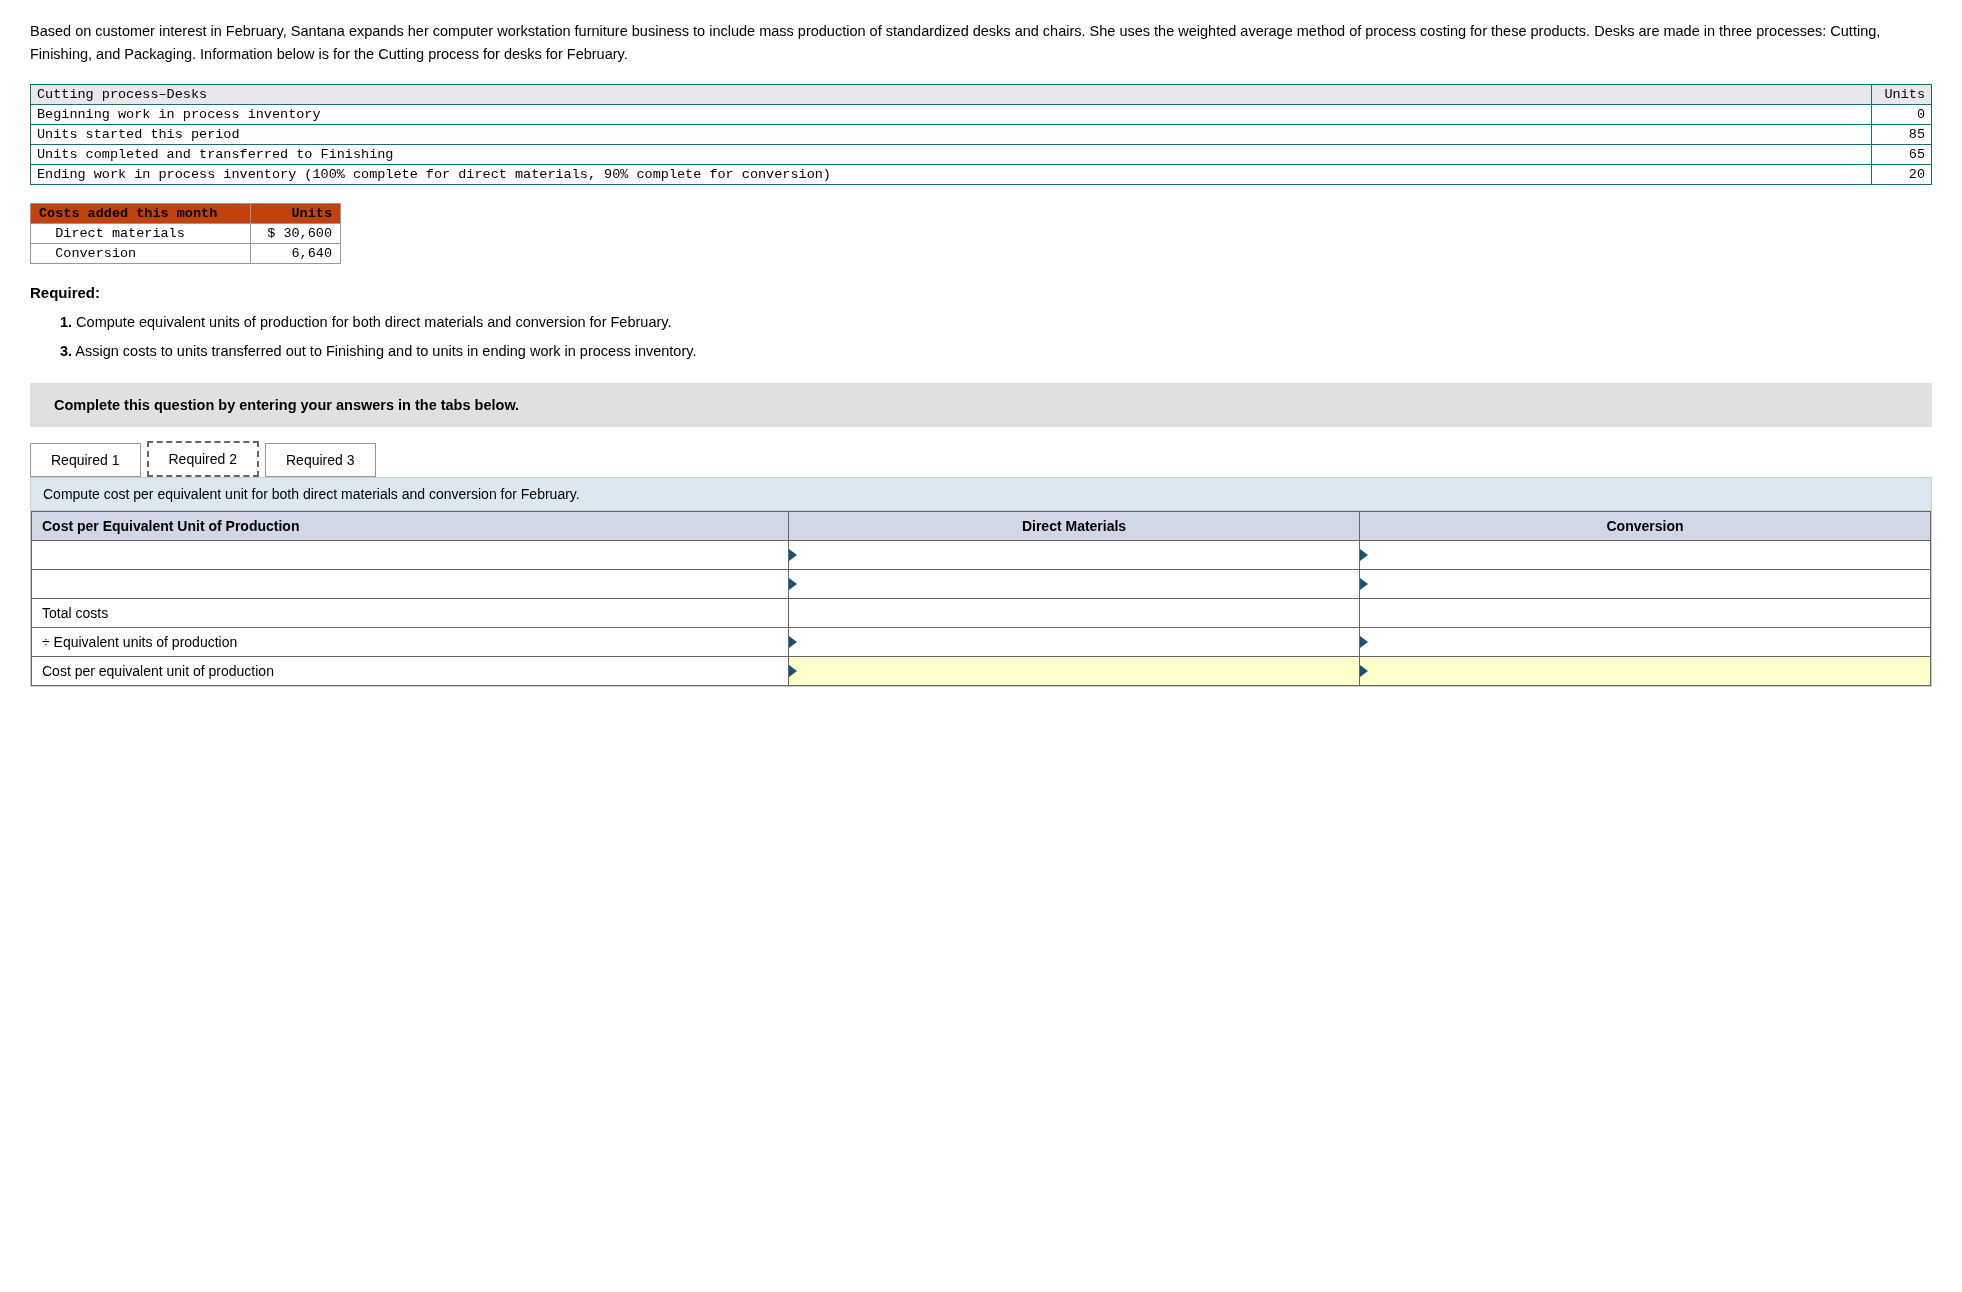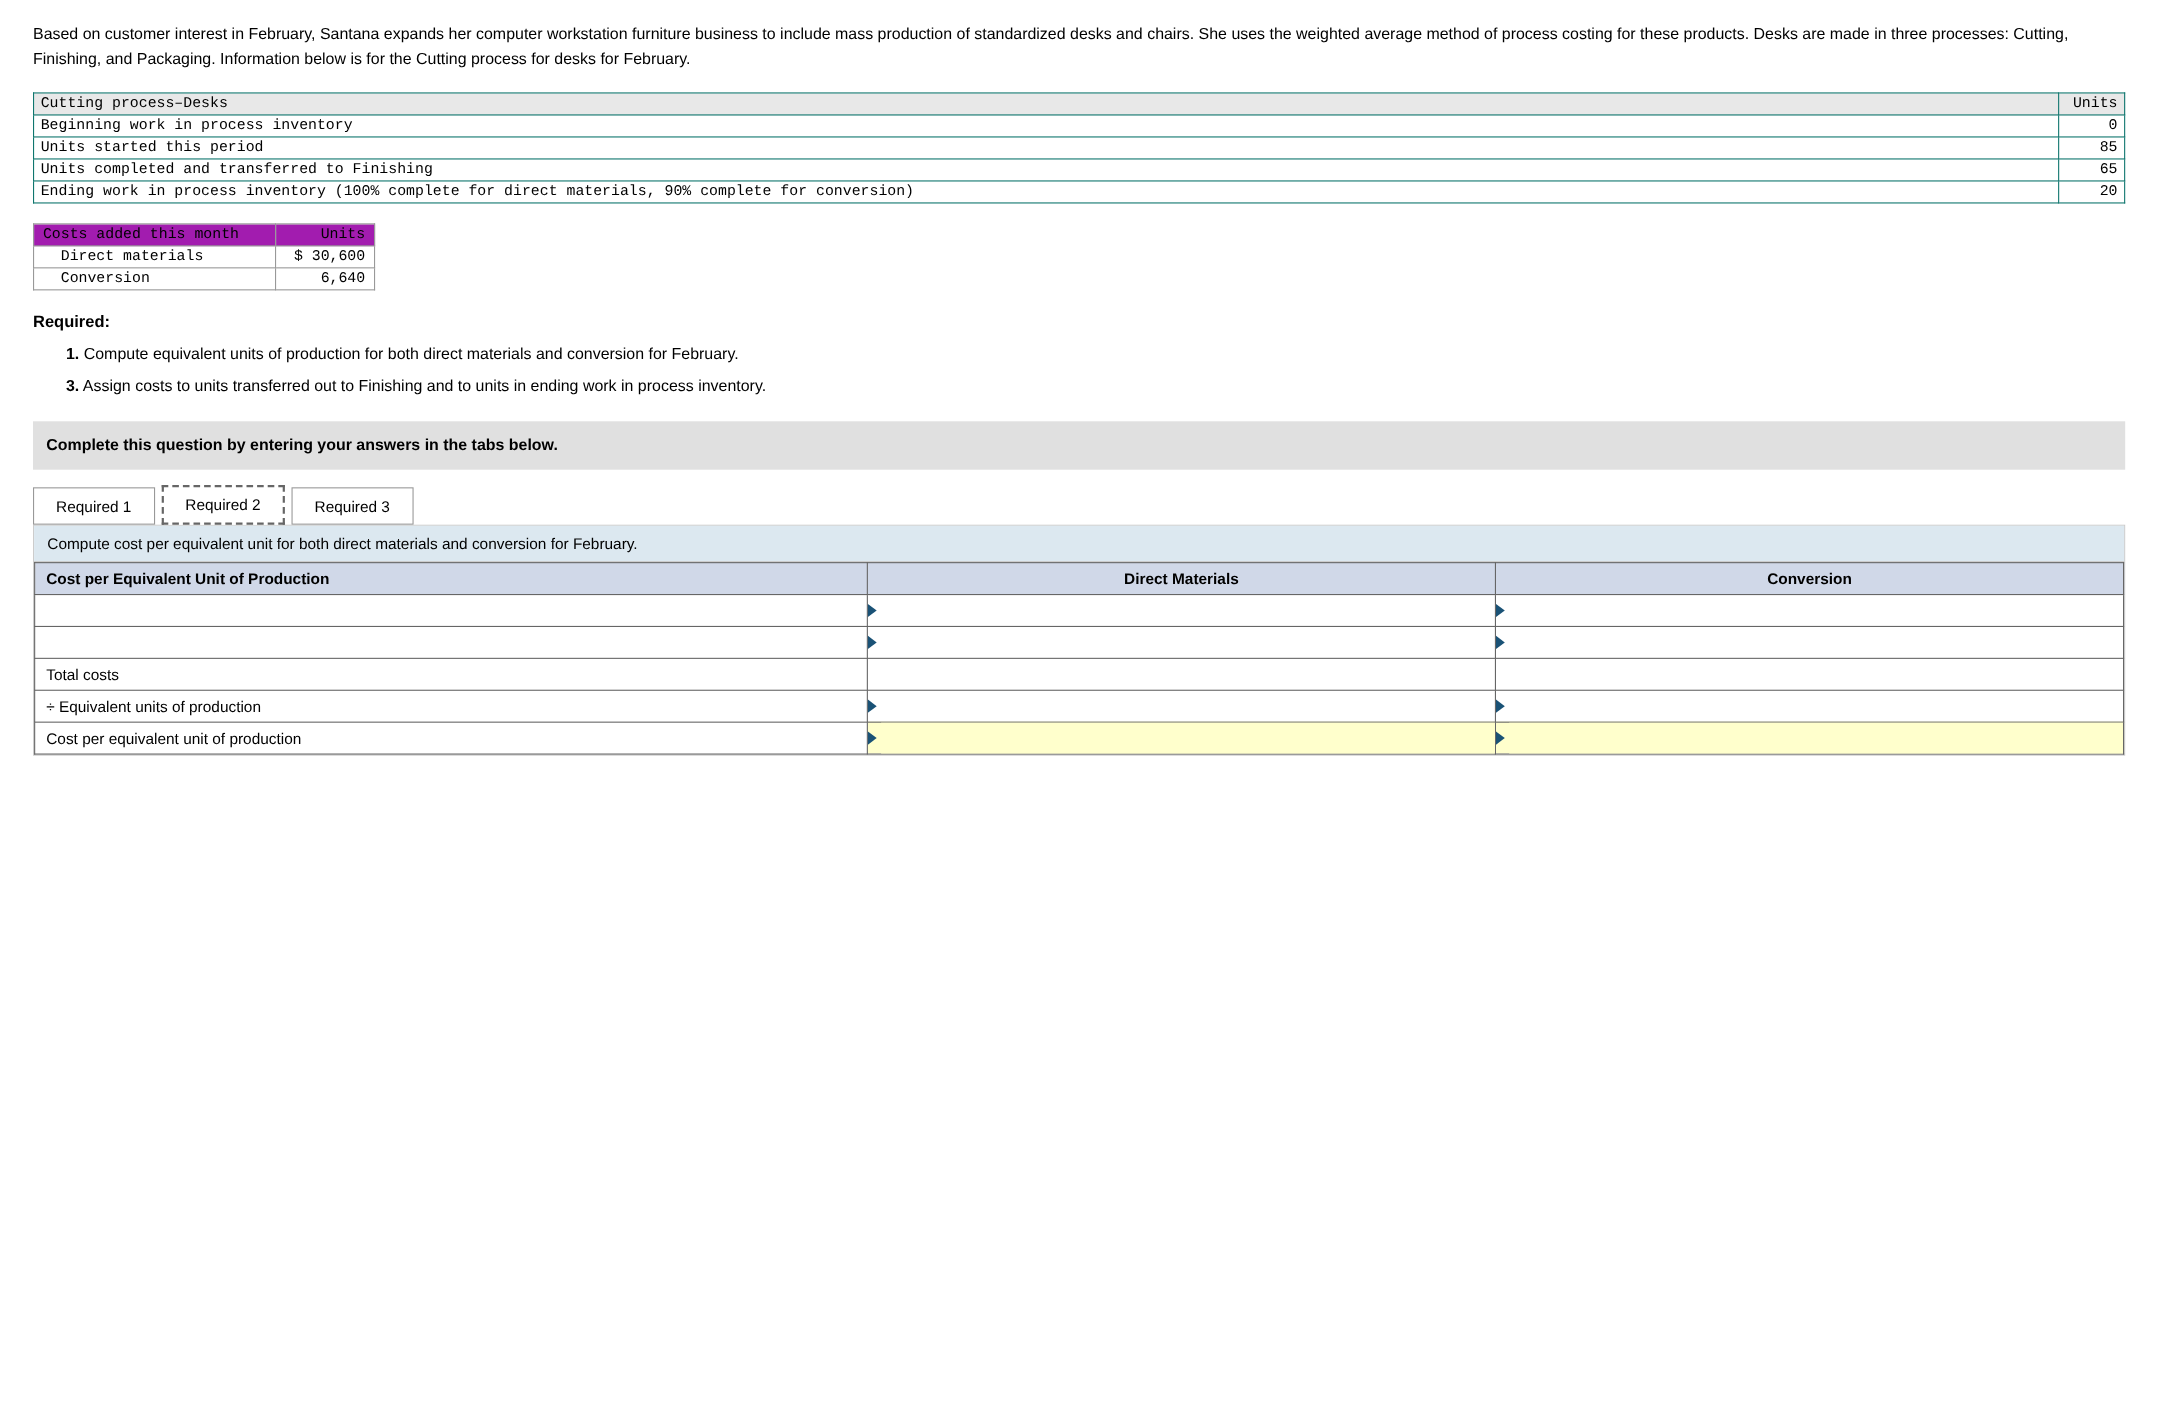--- a/index.html
+++ b/index.html
@@ -48,21 +48,22 @@
       border-collapse: collapse;
       margin-bottom: 20px;
       font-family: 'Courier New', Courier, monospace;
       font-size: 13.5px;
     }
     .costs-table td {
       padding: 2px 8px;
       border: 1px solid #999;
     }
     .costs-table .header-row td {
-      background: #a21caf;
+      background: #c2410c;
+      font-weight: bold;
     }
     .costs-table .data-row td {
       background: #fff;
     }
     .costs-table .cost-col {
       text-align: right;
       min-width: 90px;
     }
     
     .required-heading {
@@ -75,21 +76,21 @@
       margin-bottom: 20px;
     }
     .required-list p {
       margin-bottom: 5px;
       font-size: 14.5px;
       line-height: 1.6;
     }
     
     .complete-question-box {
       background: #e0e0e0;
-      padding: 14px 12px;
+      padding: 14px 24px;
       margin-bottom: 14px;
       font-weight: bold;
       font-size: 14.5px;
     }
     
     .tabs-container {
       display: flex;
       gap: 4px;
       margin-bottom: 0;
       align-items: flex-end;

